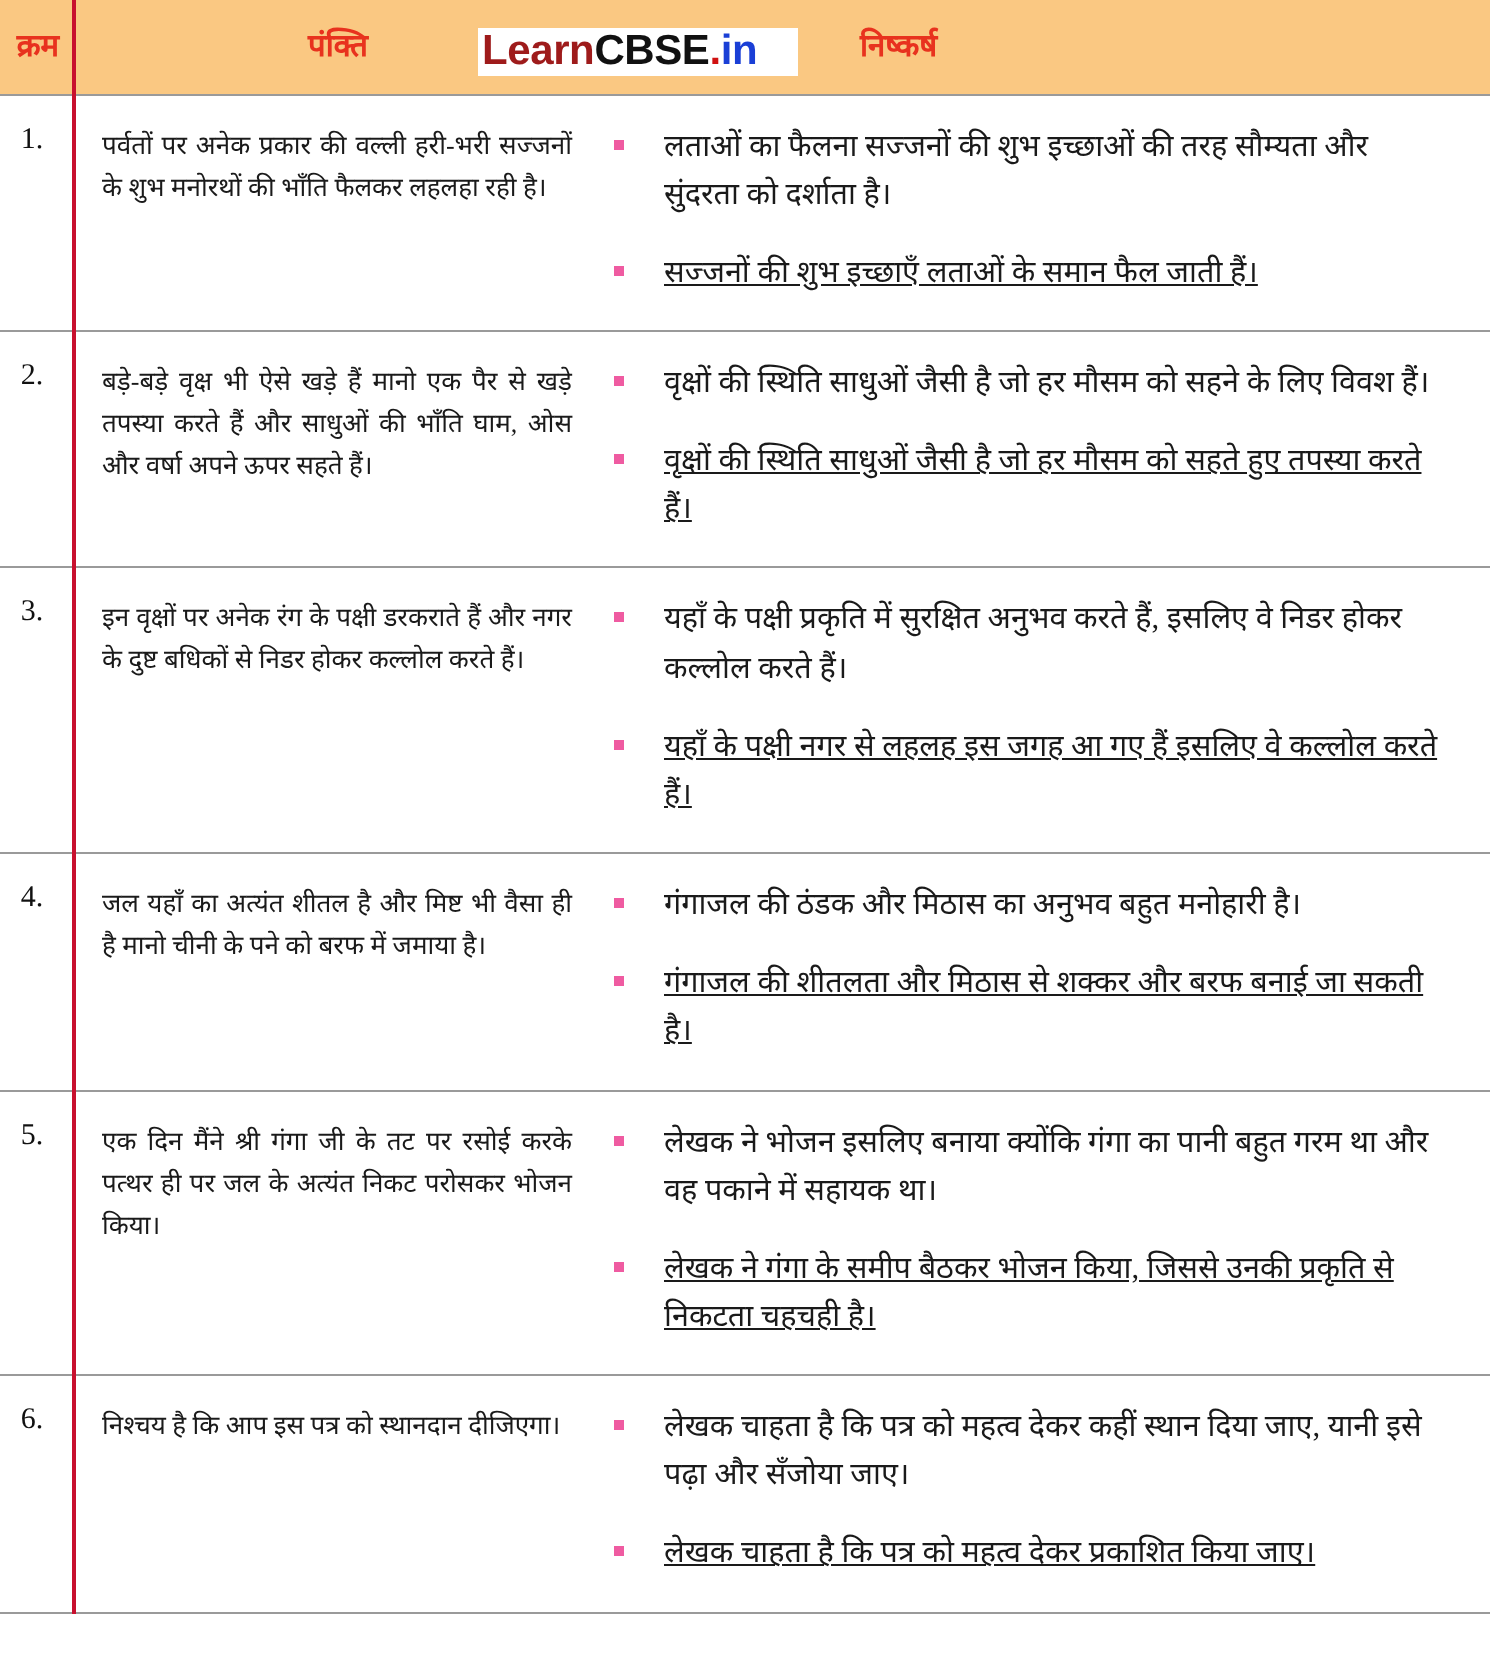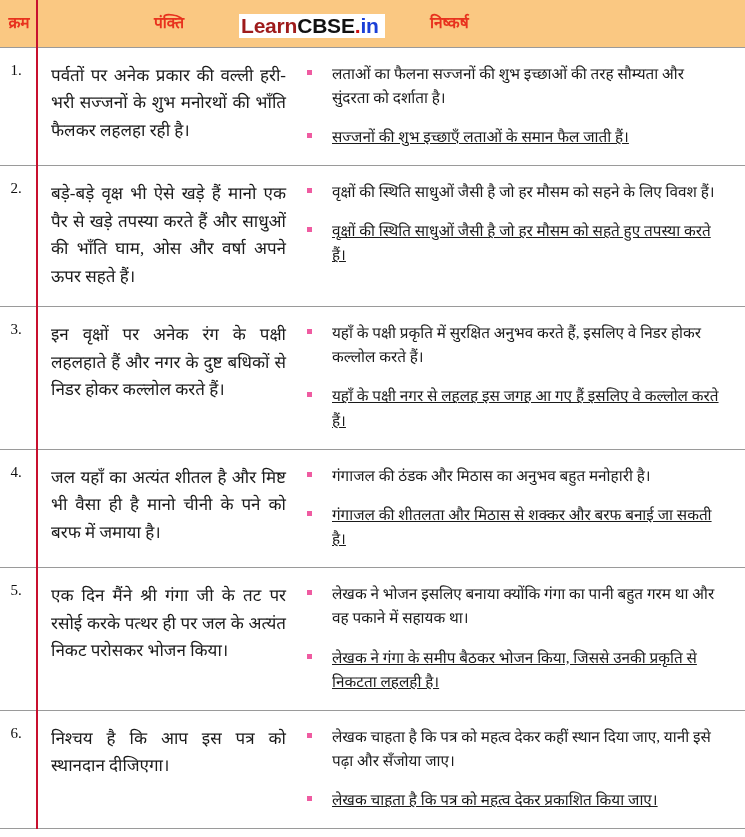--- a/index.html
+++ b/index.html
@@ -92,21 +92,21 @@
     right: 0;
     top: -1.2px;
     bottom: -1.2px;
     width: 1.6px;
     background: #c8102e;
   }
 
   td.line-c {
     padding-left: 13px;
     padding-right: 14px;
-    font-size: 17px;
+    font-size: 13px;
     line-height: 1.62;
     text-align: justify;
     text-justify: inter-word;
   }
   td.line-c .para { margin: 0; }
 
   td.concl-c {
     padding-left: 4px;
     padding-right: 24px;
     font-size: 15.3px;
@@ -140,21 +140,21 @@
     position: absolute;
     left: 239px;
     top: 14px;
     font-family: "Liberation Sans", "DejaVu Sans", sans-serif;
     font-weight: bold;
     font-size: 21px;
     letter-spacing: -0.2px;
     line-height: 1;
     white-space: nowrap;
     background: #ffffff;
-    padding: 1px 6px 2px 2px;
+    padding: 1px 20px 2px 2px;
     z-index: 5;
   }
   .wm-learn { color: #9e1b1b; }
   .wm-cbse  { color: #111111; }
   .wm-dot   { color: #d01111; }
   .wm-in    { color: #1a3fd6; }
 </style>
 </head>
 <body>
 
@@ -201,21 +201,21 @@
           <ul class="bullets">
             <li><span class="bullet-mark"></span><span>वृक्षों की स्थिति साधुओं जैसी है जो हर मौसम को सहने के लिए विवश हैं।</span></li>
             <li><span class="bullet-mark"></span><span>वृक्षों की स्थिति साधुओं जैसी है जो हर मौसम को सहते हुए तपस्या करते हैं।</span></li>
           </ul>
         </td>
       </tr>
 
       <tr class="body-row">
         <td class="num-c">3.</td>
         <td class="line-c">
-            <p class="para">इन वृक्षों पर अनेक रंग के पक्षी लहलहाते हैं और नगर के दुष्ट बधिकों से निडर होकर कल्लोल करते हैं।</p>
+            <p class="para">इन वृक्षों पर अनेक रंग के पक्षी डरकराते हैं और नगर के दुष्ट बधिकों से निडर होकर कल्लोल करते हैं।</p>
           </td>
         <td class="concl-c">
           <ul class="bullets">
             <li><span class="bullet-mark"></span><span>यहाँ के पक्षी प्रकृति में सुरक्षित अनुभव करते हैं, इसलिए वे निडर होकर कल्लोल करते हैं।</span></li>
             <li><span class="bullet-mark"></span><span>यहाँ के पक्षी नगर से लहलह इस जगह आ गए हैं इसलिए वे कल्लोल करते हैं।</span></li>
           </ul>
         </td>
       </tr>
 
       <tr class="body-row">
@@ -232,21 +232,21 @@
       </tr>
 
       <tr class="body-row">
         <td class="num-c">5.</td>
         <td class="line-c">
             <p class="para">एक दिन मैंने श्री गंगा जी के तट पर रसोई करके पत्थर ही पर जल के अत्यंत निकट परोसकर भोजन किया।</p>
           </td>
         <td class="concl-c">
           <ul class="bullets">
             <li><span class="bullet-mark"></span><span>लेखक ने भोजन इसलिए बनाया क्योंकि गंगा का पानी बहुत गरम था और वह पकाने में सहायक था।</span></li>
-            <li><span class="bullet-mark"></span><span>लेखक ने गंगा के समीप बैठकर भोजन किया, जिससे उनकी प्रकृति से निकटता लहलही है।</span></li>
+            <li><span class="bullet-mark"></span><span>लेखक ने गंगा के समीप बैठकर भोजन किया, जिससे उनकी प्रकृति से निकटता चहचही है।</span></li>
           </ul>
         </td>
       </tr>
 
       <tr class="body-row">
         <td class="num-c">6.</td>
         <td class="line-c">
             <p class="para">निश्चय है कि आप इस पत्र को स्थानदान दीजिएगा।</p>
           </td>
         <td class="concl-c">

